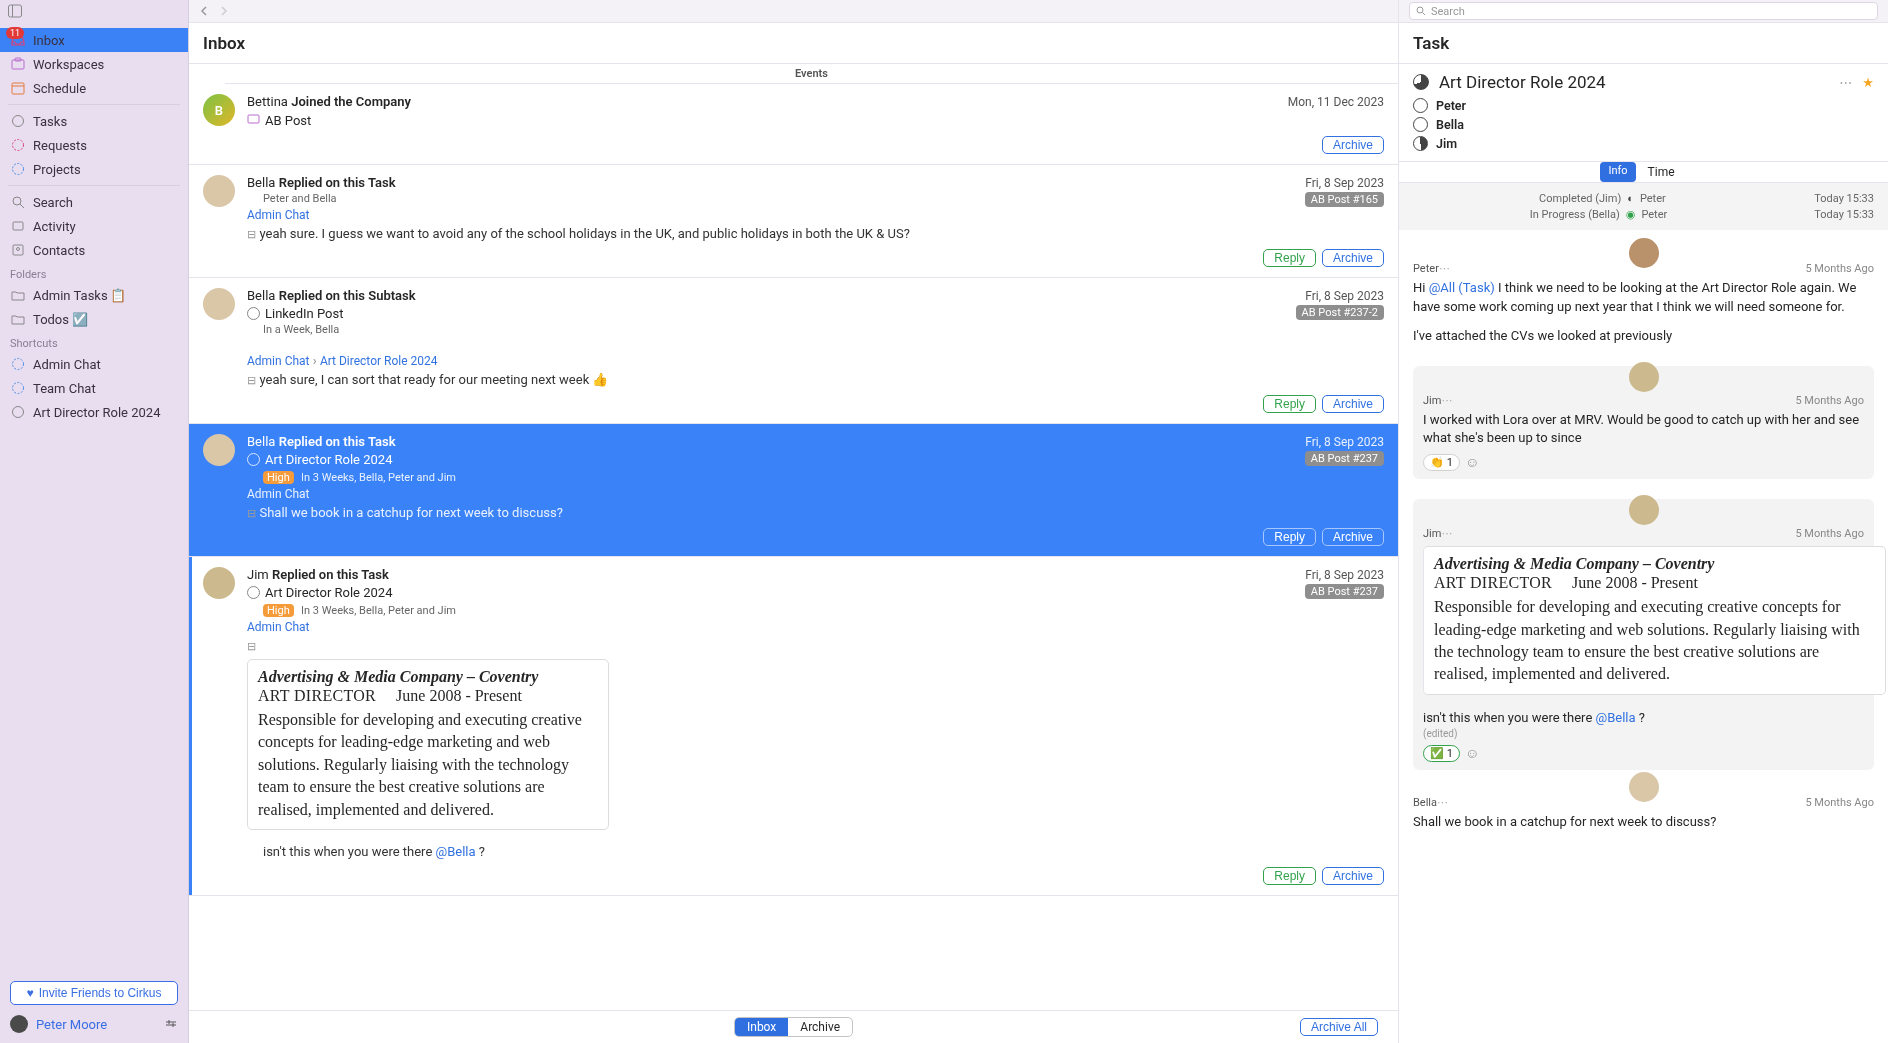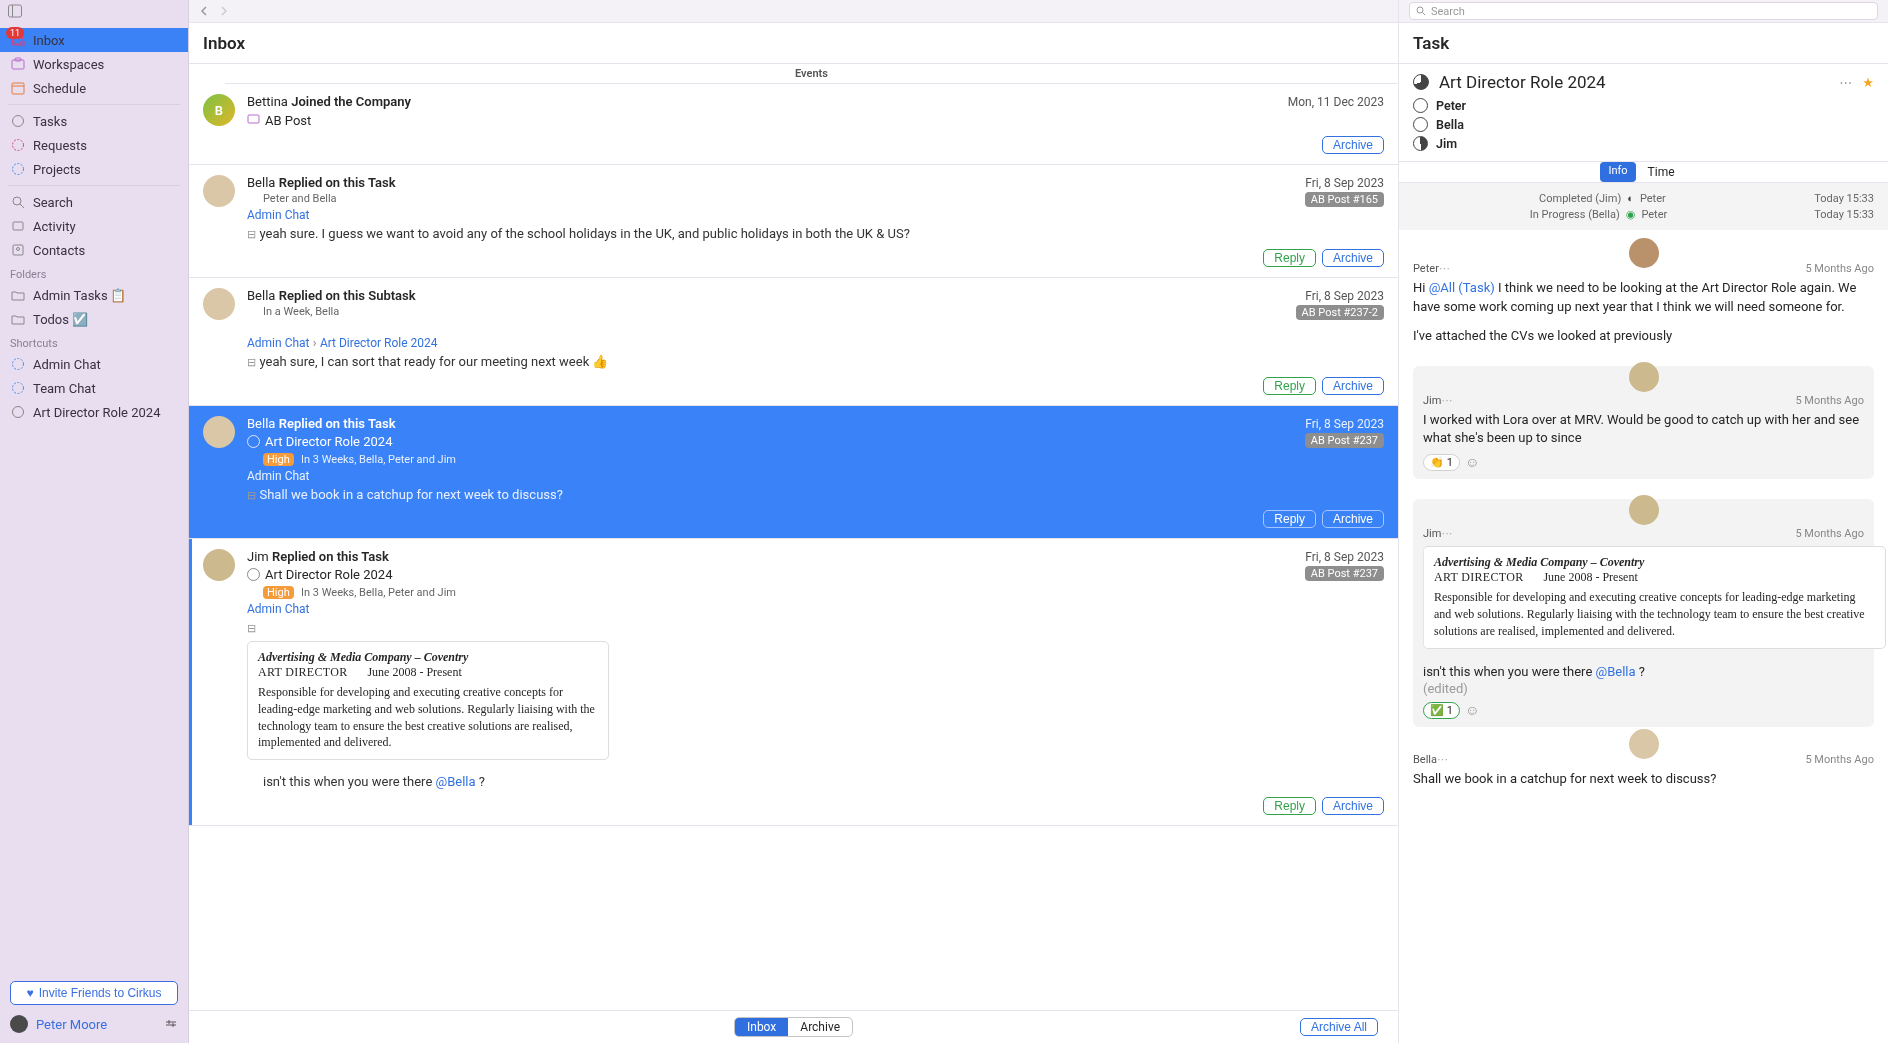--- a/index.html
+++ b/index.html
@@ -218,21 +218,21 @@
   color: #fff;
   border-color: #a6c6ff;
 }
 
 .cv-card {
   border: 1px solid #ddd;
   border-radius: 5px;
   padding: 8px 10px;
   margin-top: 6px;
   max-width: 340px;
-  font-size: 12px;
+  font-size: 16px;
 }
 .cv-card .company { font-style: italic; font-family: Georgia, serif; font-weight: 600; }
 .cv-card .role { font-family: Georgia, serif; letter-spacing: 0.3px; }
 .cv-card .dates { font-family: Georgia, serif; margin-left: 20px; }
 .cv-card .desc { margin-top: 4px; font-family: Georgia, serif; line-height: 1.4; }
 
 .center-bottom {
   border-top: 1px solid #e7e3ec;
   padding: 6px 14px;
   display: flex;
@@ -356,21 +356,21 @@
   margin-top: 20px;
 }
 .reactions { margin-top: 6px; display: flex; gap: 5px; }
 .react-pill {
   display: inline-flex; align-items: center; gap: 3px;
   border: 1px solid #d0d0d0; border-radius: 10px;
   padding: 1px 6px; font-size: 11px; background: #fff;
 }
 .react-pill.green { border-color: #31a24c; }
 .react-plus { color: #888; font-size: 14px; cursor: pointer; }
-.edited { color: #999; font-size: 13px; }
+.edited { color: #999; font-size: 10px; }
 .cv-card.right { max-width: 100%; background: #fff; }
 
 .prog-icon {
   width: 14px; height: 14px; border-radius: 50%;
   border: 1.5px solid #444;
   background: conic-gradient(#444 0 250deg, #fff 250deg 360deg);
 }
 
 </style>
 </head>
@@ -595,20 +595,24 @@
         <div class="ev-avatar face"></div>
         <div class="ev-body">
           <div class="ev-head">
             <span class="ev-title">
               <span>Bella</span>
               <span class="bold">Replied on this Subtask</span>
             </span>
             <span class="ev-date">Fri, 8 Sep 2023</span>
           </div>
           <span class="ev-ref">AB Post #237-2</span>
+          <div class="ev-line">
+            <span class="circle-indicator"></span>
+            <span>LinkedIn Post</span>
+          </div>
           <div class="meta" style="margin-left:16px;">In a Week, Bella</div>
           <div style="margin-top:17px;">
             <span class="link">Admin Chat</span>
             <span class="crumb-sep"> › </span>
             <span class="link">Art Director Role 2024</span>
           </div>
           <div class="msg">
             <span class="msg-ico">⊟</span>
             <span>yeah sure, I can sort that ready for our meeting next week 👍</span>
           </div>

